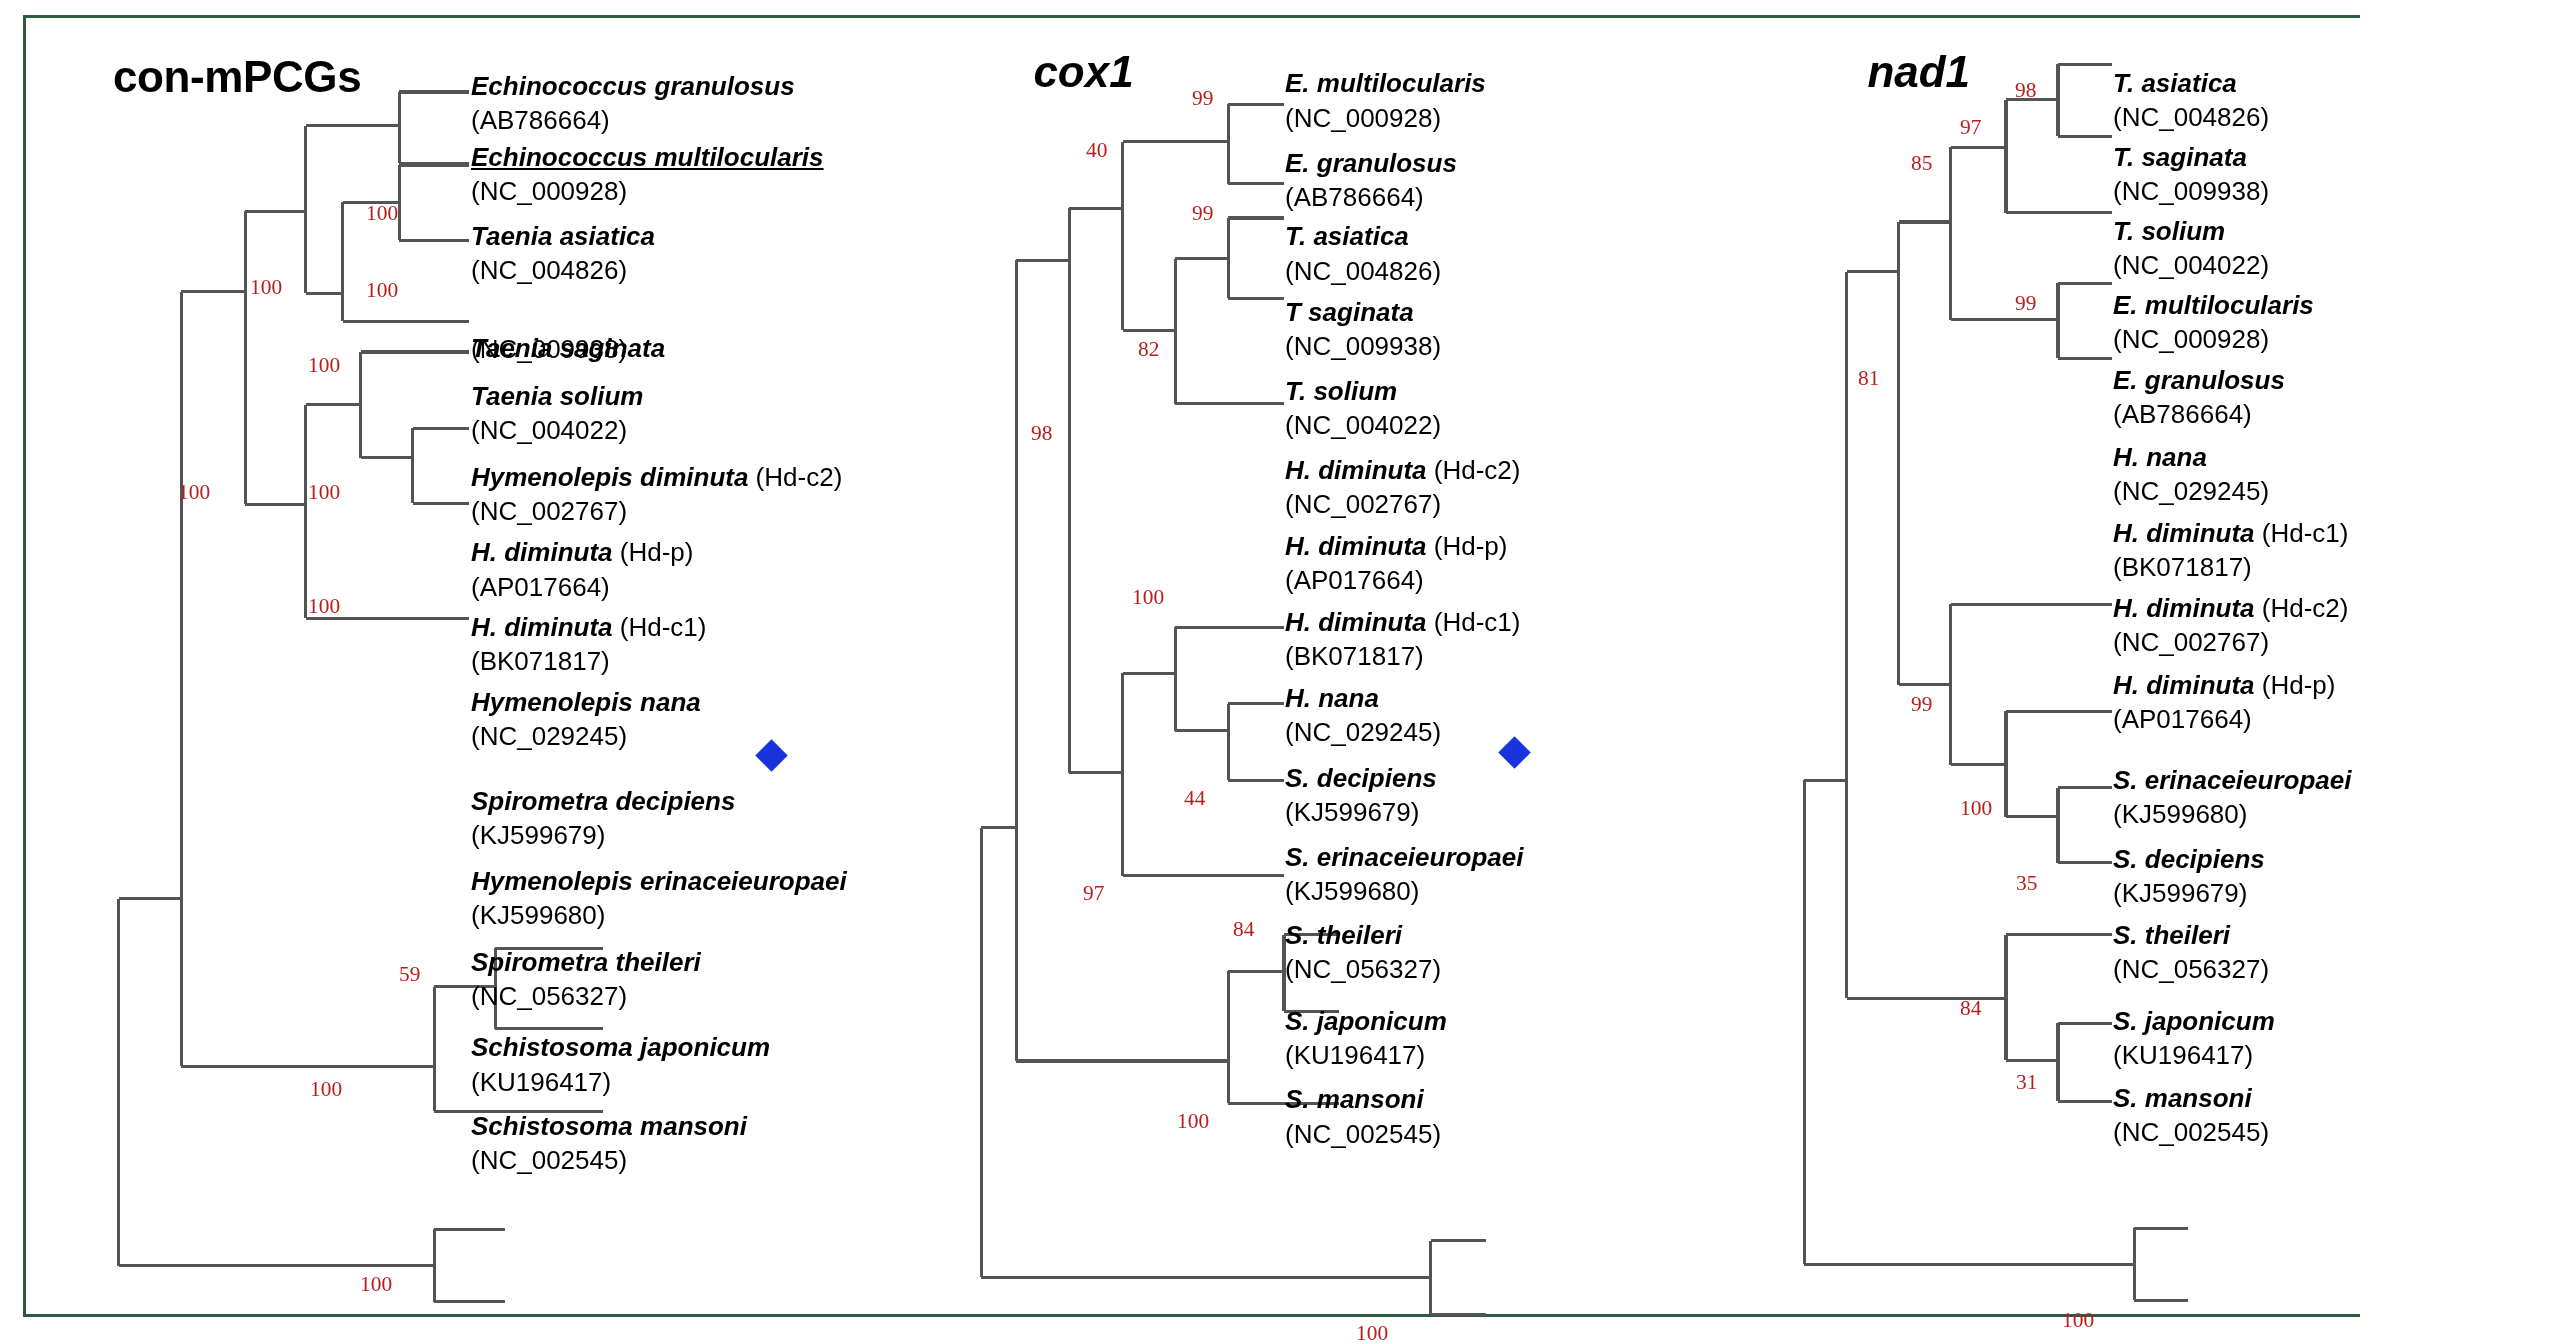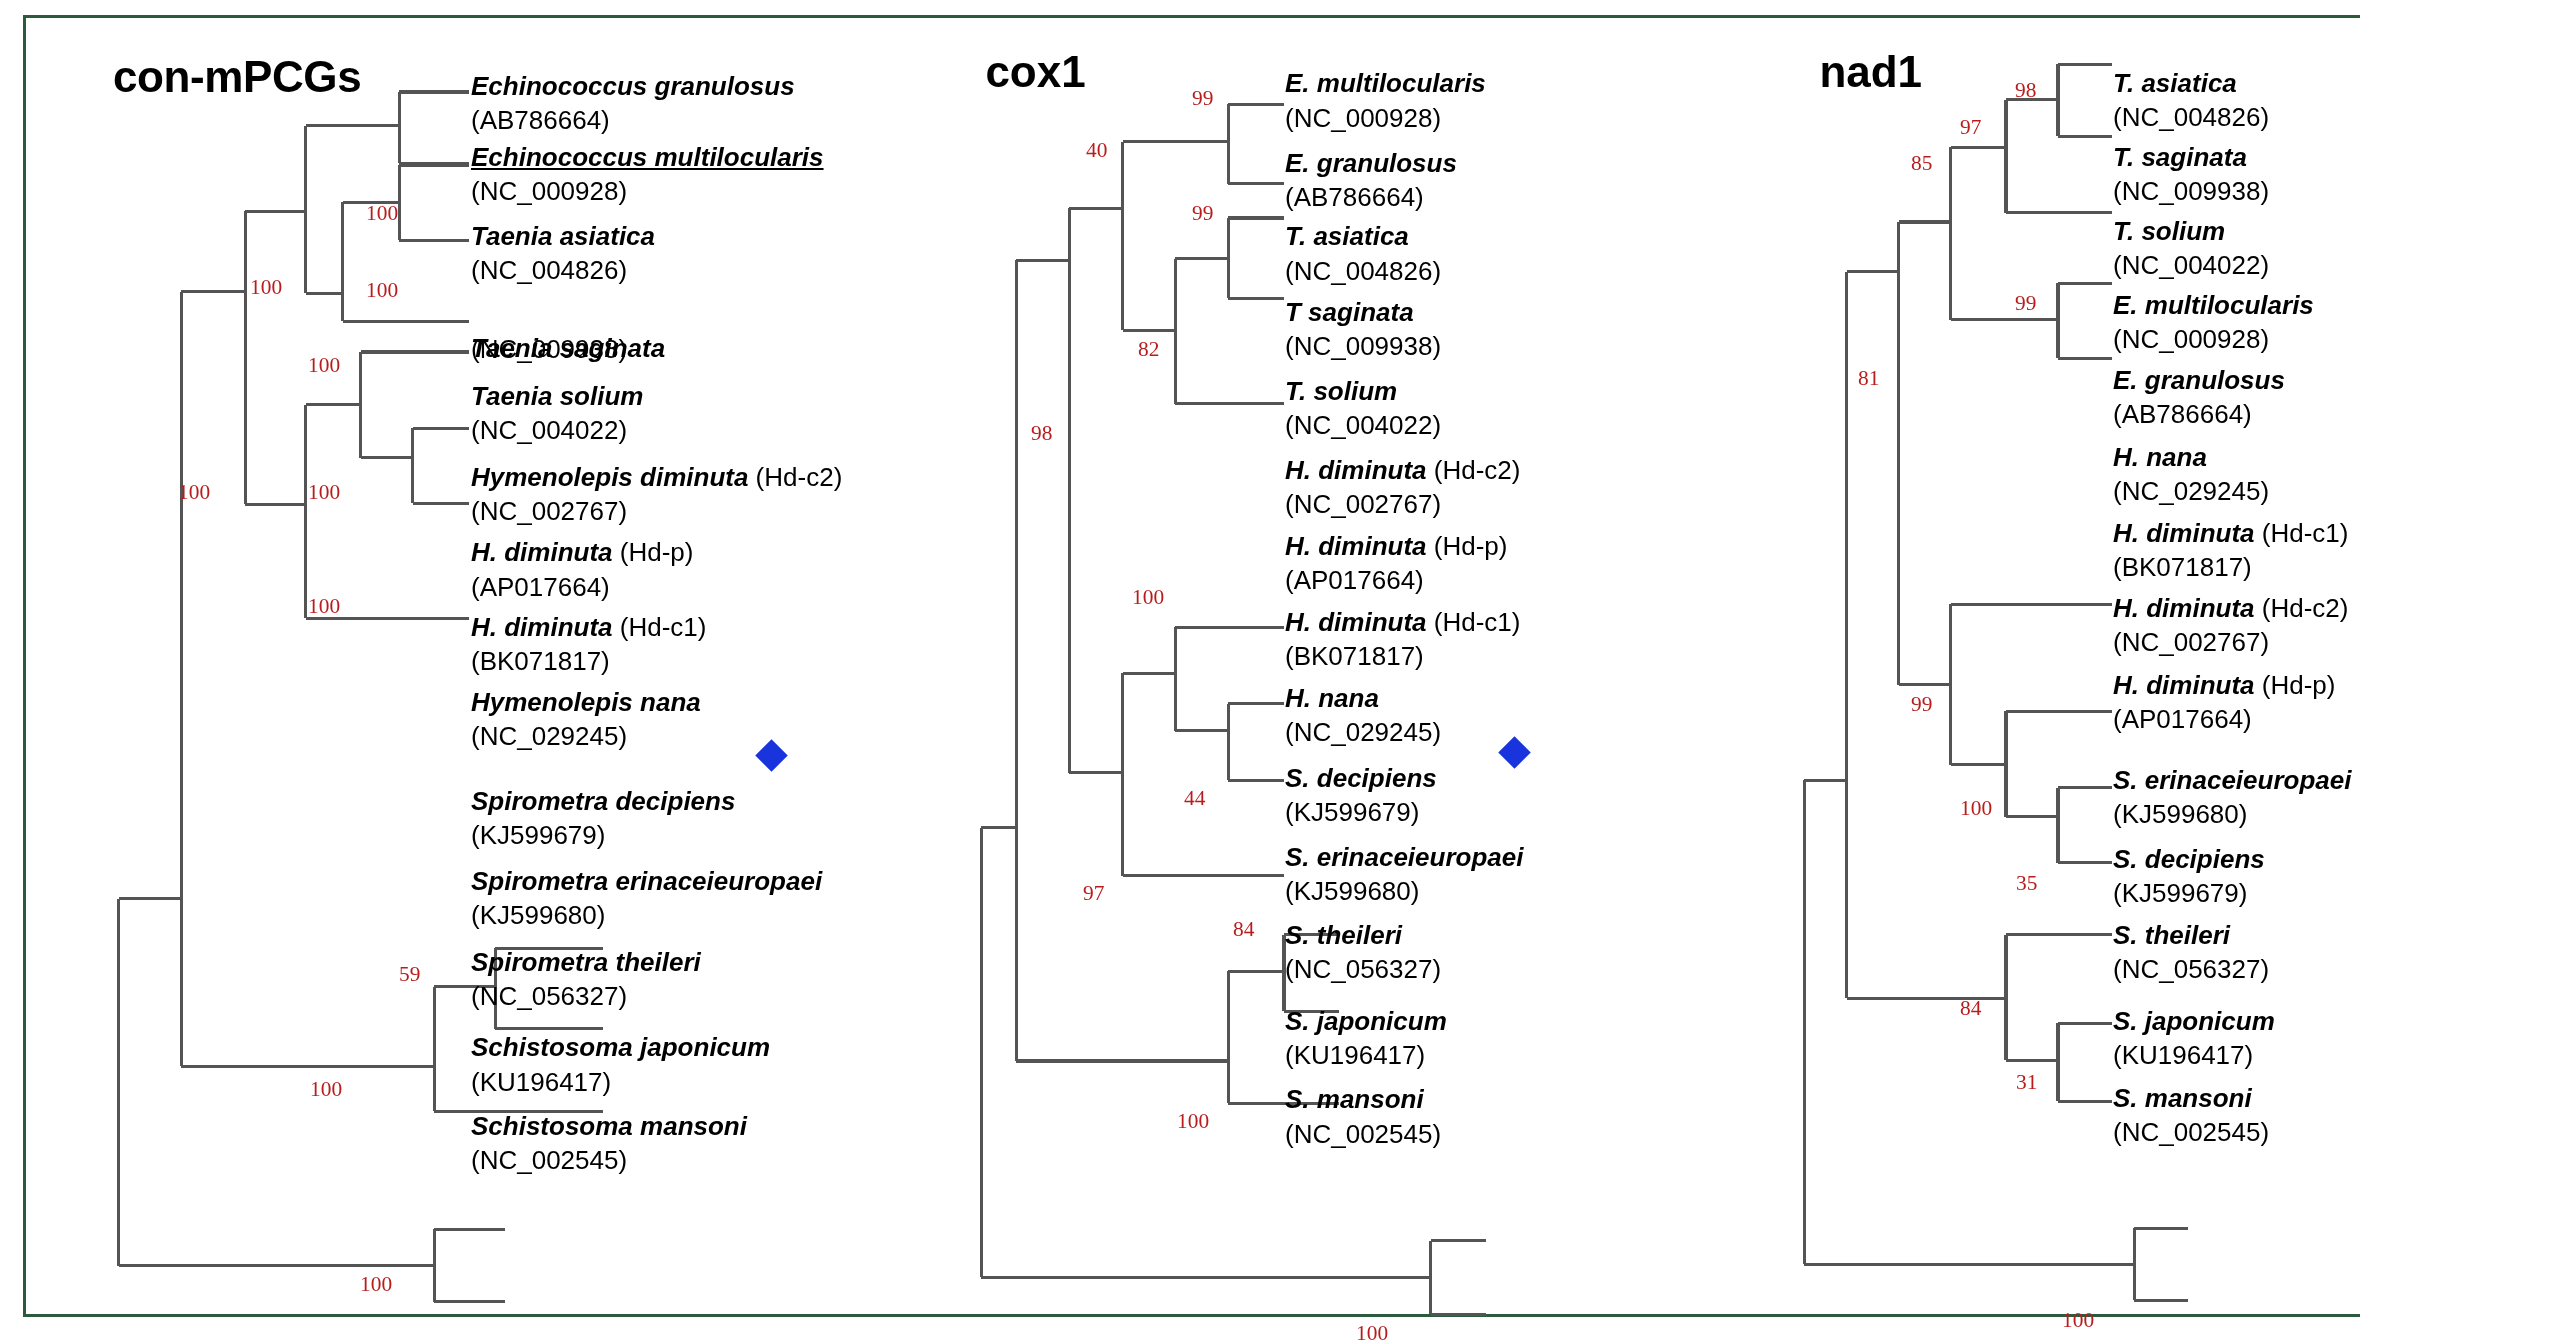--- a/index.html
+++ b/index.html
@@ -18,21 +18,21 @@
     box-sizing:border-box;
   }
   .panel{position:absolute;top:0;height:1344px;}
   .panel-title{
     position:absolute;
     font-weight:bold;
     color:#000;
     white-space:nowrap;
   }
   .title-con{font-size:44px;letter-spacing:-0.4px;}
-  .title-gene{font-size:44px;}
+  .title-gene{font-size:44px;font-style:italic;margin-left:48px;}
 
   svg.tree{position:absolute;left:0;top:0;overflow:visible;}
 
   .tiplabel{
     position:absolute;
     white-space:nowrap;
     font-size:26px;
     line-height:1.04;
     color:#000;
   }
@@ -180,21 +180,21 @@
       <span class="sp">Hymenolepis nana</span><span class="strain"></span>
     </div>
     <div class="acc" style="left:471px;top:721px;">(NC_029245)</div>
 
     <div class="tiplabel" style="left:471px;top:788px;">
       <span class="sp">Spirometra decipiens</span><span class="strain"></span>
     </div>
     <div class="acc" style="left:471px;top:820px;">(KJ599679)</div>
 
     <div class="tiplabel" style="left:471px;top:868px;">
-      <span class="sp">Spirometra erinaceieuropaei</span><span class="strain"></span>
+      <span class="sp">Hymenolepis erinaceieuropaei</span><span class="strain"></span>
     </div>
     <div class="acc" style="left:471px;top:900px;">(KJ599680)</div>
 
     <div class="tiplabel" style="left:471px;top:949px;">
       <span class="sp">Spirometra theileri</span><span class="strain"></span>
     </div>
     <div class="acc" style="left:471px;top:981px;">(NC_056327)</div>
 
     <div class="tiplabel" style="left:471px;top:1034px;">
       <span class="sp">Schistosoma japonicum</span><span class="strain"></span>

